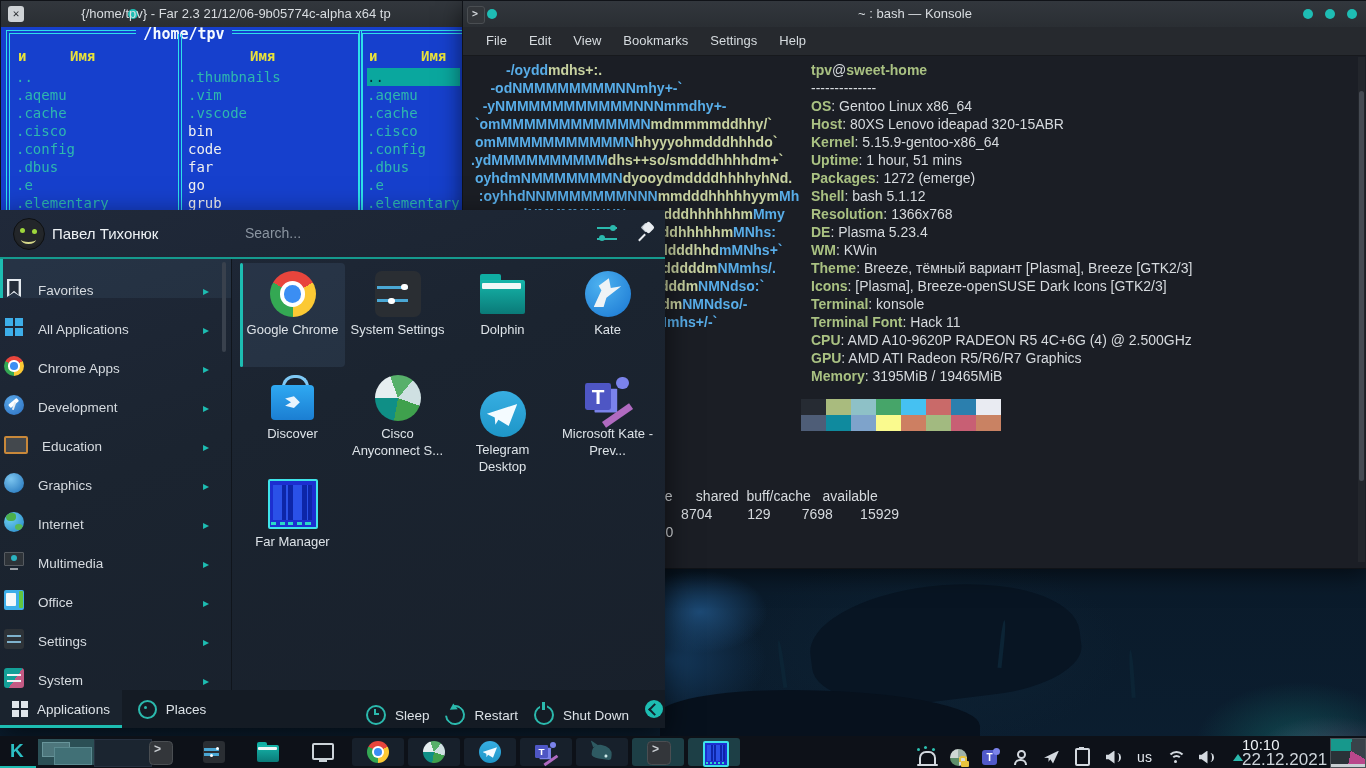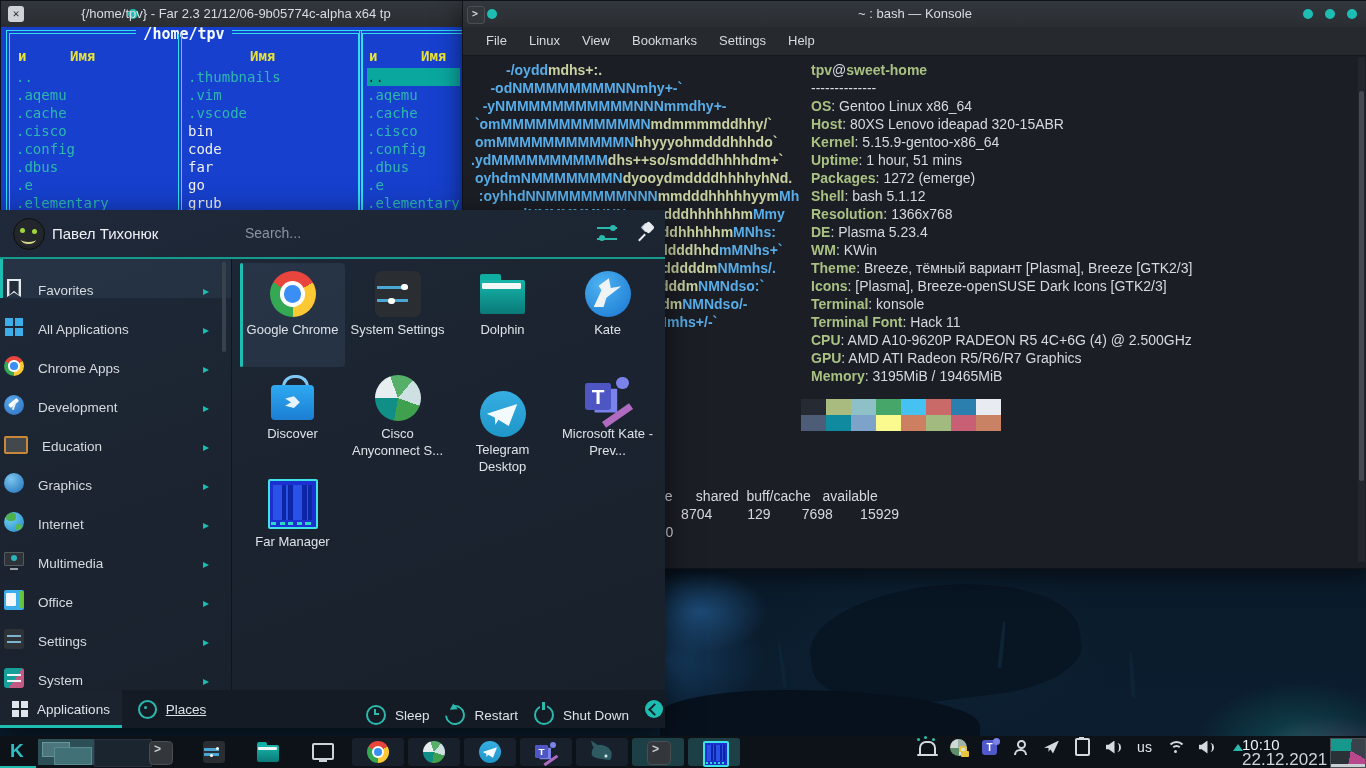--- a/index.html
+++ b/index.html
@@ -102,21 +102,21 @@
   #ko-grid{position:absolute;left:232px;top:49px;right:0;bottom:38px;}
   .ko-cell{position:absolute;width:105px;height:104px;border-radius:4px;text-align:center;}
   .ko-cell.selected{background:rgba(110,150,190,.13);}
   .ko-cell.selected::before{content:"";position:absolute;left:0;top:0;bottom:0;width:3px;background:#1dbdb2;border-radius:2px;}
   .ko-cell .appicon{position:relative;width:46px;height:46px;margin:8px auto 4px;}
   .ko-cell .lbl{font-size:13px;line-height:17px;color:#dde3e8;padding:0 2px;}
   #ko-footer{position:absolute;left:0;right:0;bottom:0;height:38px;background:#141b24;}
   .ko-tab{position:absolute;top:0;bottom:0;display:flex;align-items:center;justify-content:center;gap:9px;font-size:13.5px;color:#dbe1e6;}
   #ko-tab-0{left:0;width:122px;background:#1a232e;}
   #ko-tab-0::after{content:"";position:absolute;left:0;right:0;bottom:0;height:3px;background:#1dbdb2;}
-  #ko-tab-1{left:122px;width:100px;text-decoration:underline;}
+  #ko-tab-1{left:122px;width:100px;}
   #ko-power{position:absolute;right:36px;top:12px;bottom:0;display:flex;align-items:center;gap:16px;}
   .ko-pw{display:flex;align-items:center;gap:9px;font-size:13.5px;color:#dbe1e6;}
   #ko-leave{position:absolute;right:2px;top:10px;width:18px;height:18px;border-radius:50%;background:#1dbdb2;}
   #ko-leave::before{content:"";position:absolute;left:5px;top:5px;width:7px;height:7px;
     border-left:2px solid #10222c;border-bottom:2px solid #10222c;transform:rotate(45deg);}
 
   
   .sic{position:relative;width:20px;height:20px;flex:0 0 20px;}
   .s-fav{background:#e4eaef;clip-path:polygon(15% 5%,85% 5%,85% 95%,50% 72%,15% 95%);}
   .s-fav::before{content:"";position:absolute;left:27%;top:15%;right:27%;bottom:15%;
@@ -220,21 +220,21 @@
   #pg-2{left:56px;background:#1b2530;border:1px solid #273140;}
   .tb-short{position:absolute;top:4px;width:24px;height:24px;}
   .tb-short .appicon{position:relative;width:22px;height:22px;margin:1px;}
   .tb-short .i-display{width:18px;height:13px;margin:3px 2px;}
   .tb-task{position:absolute;top:2px;width:52px;height:28px;background:#17202b;border-radius:3px;}
   .tb-task.active{background:#1d3f46;}
   .tb-task .appicon{position:relative;width:22px;height:22px;margin:3px 15px;font-size:22px;}
   .tb-task .i-whale{width:20px;height:14px;margin:7px 16px;}
 
   
-  #tray{position:absolute;left:916px;top:0;height:32px;display:flex;align-items:flex-start;gap:8px;}
+  #tray{position:absolute;left:916px;top:0;height:32px;display:flex;align-items:flex-end;gap:8px;}
   .tray-ic{position:relative;width:23px;height:22px;display:flex;align-items:center;justify-content:center;}
   .tic{position:relative;}
   .t-bell{width:13px;height:11px;border:2px solid #d3d9df;border-bottom:none;border-radius:7px 7px 0 0;}
   .t-bell::after{content:"";position:absolute;bottom:-2px;left:-4px;right:-4px;height:2px;background:#d3d9df;border-radius:1px;}
   .t-bell::before{content:"";position:absolute;top:-5px;left:-4px;width:3px;height:3px;border-radius:50%;
     background:#2bc0b0;box-shadow:15px 0 #2bc0b0,7px -2px #2bc0b0;}
   .t-vpn{width:17px;height:17px;border-radius:50%;
     background:conic-gradient(#9fb3a8 0 90deg,#d7e0dd 90deg 180deg,#5e8f6a 180deg 270deg,#cfd8d4 270deg);}
   .t-vpn::after{content:"";position:absolute;right:-2px;bottom:-1px;width:8px;height:6px;background:#e8c33c;border-radius:1px;}
   .t-vpn::before{content:"";position:absolute;right:0;bottom:4px;width:4px;height:4px;border:2px solid #e8c33c;border-bottom:none;border-radius:3px 3px 0 0;}
@@ -308,21 +308,21 @@
       <span id="kon-dot" class="tb-dot"></span>
       <span class="tb-title">~ : bash — Konsole</span>
       <span class="kon-controls">
         <span class="tb-dot" style="right:54px;"></span>
         <span class="tb-dot" style="right:32px;"></span>
         <span class="tb-dot" style="right:10px;"></span>
       </span>
     </div>
     <div id="kon-menubar">
         <span>File</span>
-        <span>Linux</span>
+        <span>Edit</span>
         <span>View</span>
         <span>Bookmarks</span>
         <span>Settings</span>
         <span>Help</span>
       </div>
     <div id="kon-art" class="term" style="left:8px;top:60px;"><div><span class="b">         -/oydd</span><span class="p">mdhs+:.</span></div><div><span class="b">     -odNMMMMMMMMNNmhy+-`</span></div><div><span class="b">   -yNMMMMMMMMMMMNNNmmdhy+-</span></div><div><span class="b"> `omMMMMMMMMMMMMN</span><span class="p">mdmmmmddhhy/`</span></div><div><span class="b"> omMMMMMMMMMMMN</span><span class="p">hhyyyohmdddhhhdo`</span></div><div><span class="b">.ydMMMMMMMMMM</span><span class="p">dhs++so/smdddhhhhdm+`</span></div><div><span class="b"> oyhdmNMMMMMMMN</span><span class="p">dyooydmddddhhhhyhNd.</span></div><div><span class="b">  :oyhhdNNMMMMMMMNNN</span><span class="p">mmdddhhhhhyym</span><span class="b">Mh</span></div><div><span class="b">    .:+sydNMMMMMNNN</span><span class="p">mmmdddhhhhhhm</span><span class="b">Mmy</span></div><div><span class="b">       /mMMMMMMNNN</span><span class="p">mmmdddhhhhhm</span><span class="b">MNhs:</span></div><div><span class="b">    `oNMMMMMMMNNN</span><span class="p">mmmddddhhd</span><span class="b">mMNhs+`</span></div><div><span class="b">  `sNMMMMMMMMNNN</span><span class="p">mmmdddddm</span><span class="b">NMmhs/.</span></div><div><span class="b"> /NMMMMMMMMNNNN</span><span class="p">mmmdddm</span><span class="b">NMNdso:`</span></div><div><span class="b">+MMMMMMMNNNNN</span><span class="p">mmmmdm</span><span class="b">NMNdso/-</span></div><div><span class="b">yMMNNNNNNN</span><span class="p">mmmmm</span><span class="b">NNMmhs+/-`</span></div></div>
     <div id="kon-nfo" class="term" style="left:348px;top:60px;"><div><span class="nfo-lbl">tpv</span><span class="nfo-val">@</span><span class="nfo-lbl">sweet-home</span></div><div class="nfo-dash">--------------</div><div><span class="nfo-lbl">OS</span><span class="nfo-val">: </span><span class="nfo-val">Gentoo Linux x86_64</span></div><div><span class="nfo-lbl">Host</span><span class="nfo-val">: </span><span class="nfo-val">80XS Lenovo ideapad 320-15ABR</span></div><div><span class="nfo-lbl">Kernel</span><span class="nfo-val">: </span><span class="nfo-val">5.15.9-gentoo-x86_64</span></div><div><span class="nfo-lbl">Uptime</span><span class="nfo-val">: </span><span class="nfo-val">1 hour, 51 mins</span></div><div><span class="nfo-lbl">Packages</span><span class="nfo-val">: </span><span class="nfo-val">1272 (emerge)</span></div><div><span class="nfo-lbl">Shell</span><span class="nfo-val">: </span><span class="nfo-val">bash 5.1.12</span></div><div><span class="nfo-lbl">Resolution</span><span class="nfo-val">: </span><span class="nfo-val">1366x768</span></div><div><span class="nfo-lbl">DE</span><span class="nfo-val">: </span><span class="nfo-val">Plasma 5.23.4</span></div><div><span class="nfo-lbl">WM</span><span class="nfo-val">: </span><span class="nfo-val">KWin</span></div><div><span class="nfo-lbl">Theme</span><span class="nfo-val">: </span><span class="nfo-val">Breeze, тёмный вариант [Plasma], Breeze [GTK2/3]</span></div><div><span class="nfo-lbl">Icons</span><span class="nfo-val">: </span><span class="nfo-val">[Plasma], Breeze-openSUSE Dark Icons [GTK2/3]</span></div><div><span class="nfo-lbl">Terminal</span><span class="nfo-val">: </span><span class="nfo-val">konsole</span></div><div><span class="nfo-lbl">Terminal Font</span><span class="nfo-val">: </span><span class="nfo-val">Hack 11</span></div><div><span class="nfo-lbl">CPU</span><span class="nfo-val">: </span><span class="nfo-val">AMD A10-9620P RADEON R5 4C+6G (4) @ 2.500GHz</span></div><div><span class="nfo-lbl">GPU</span><span class="nfo-val">: </span><span class="nfo-val">AMD ATI Radeon R5/R6/R7 Graphics</span></div><div><span class="nfo-lbl">Memory</span><span class="nfo-val">: </span><span class="nfo-val">3195MiB / 19465MiB</span></div></div>
     <div id="kon-palette">
         <div style="background: rgb(38, 43, 51);"></div>
         <div style="background: rgb(169, 187, 126);"></div>

